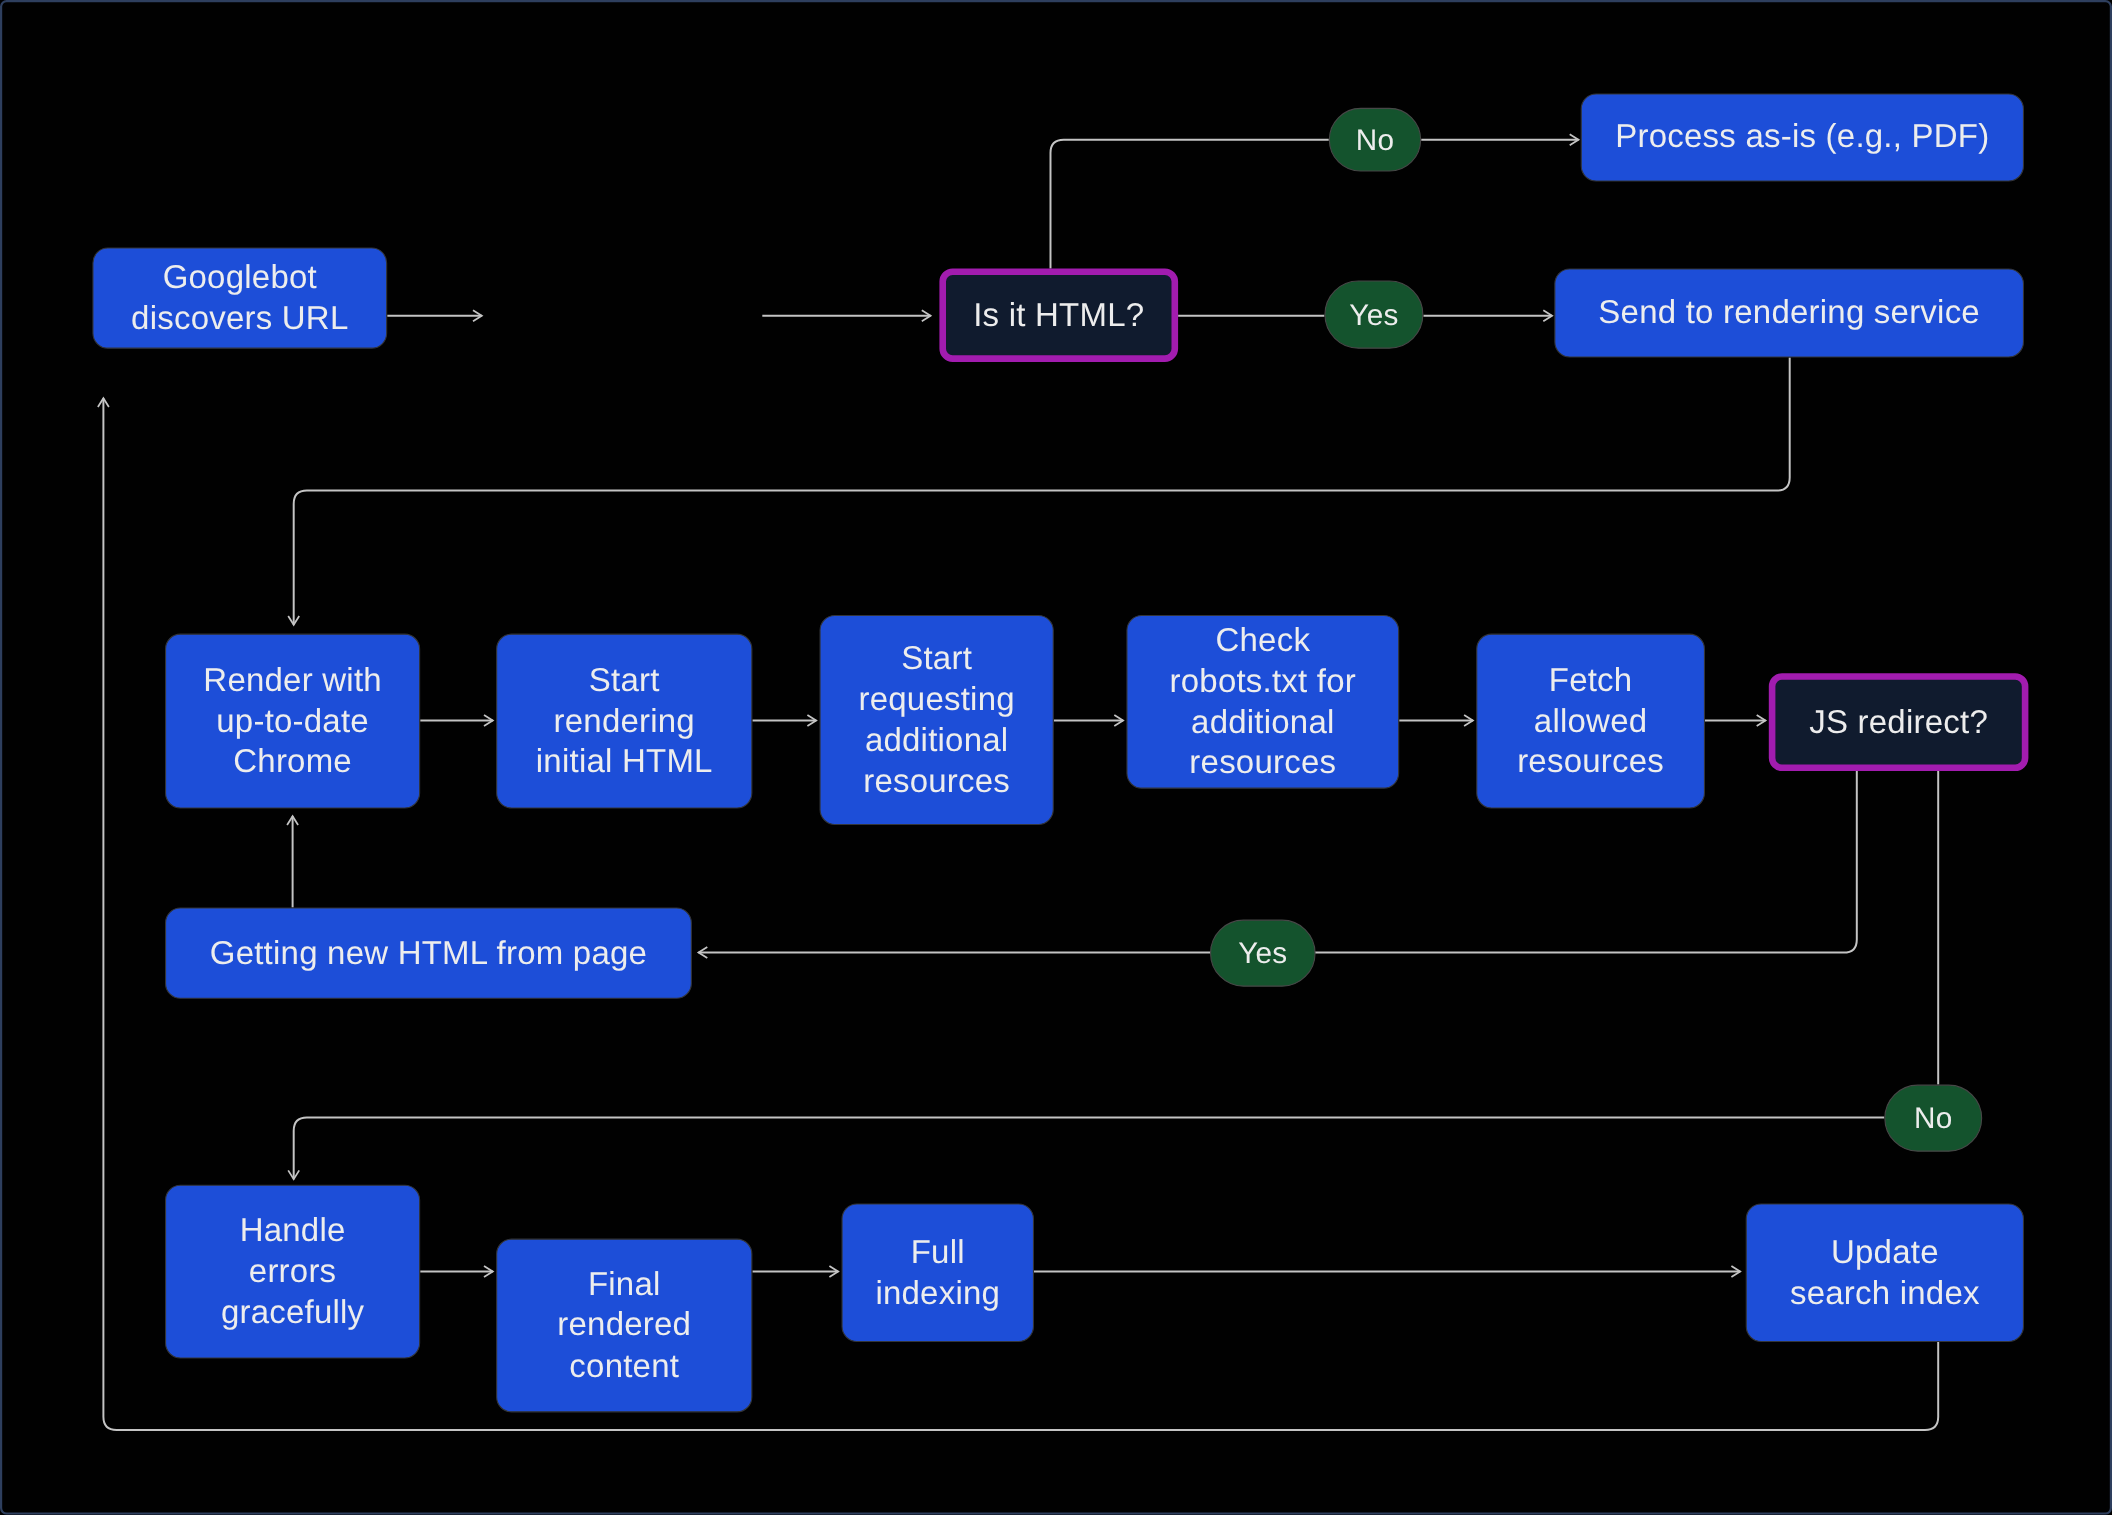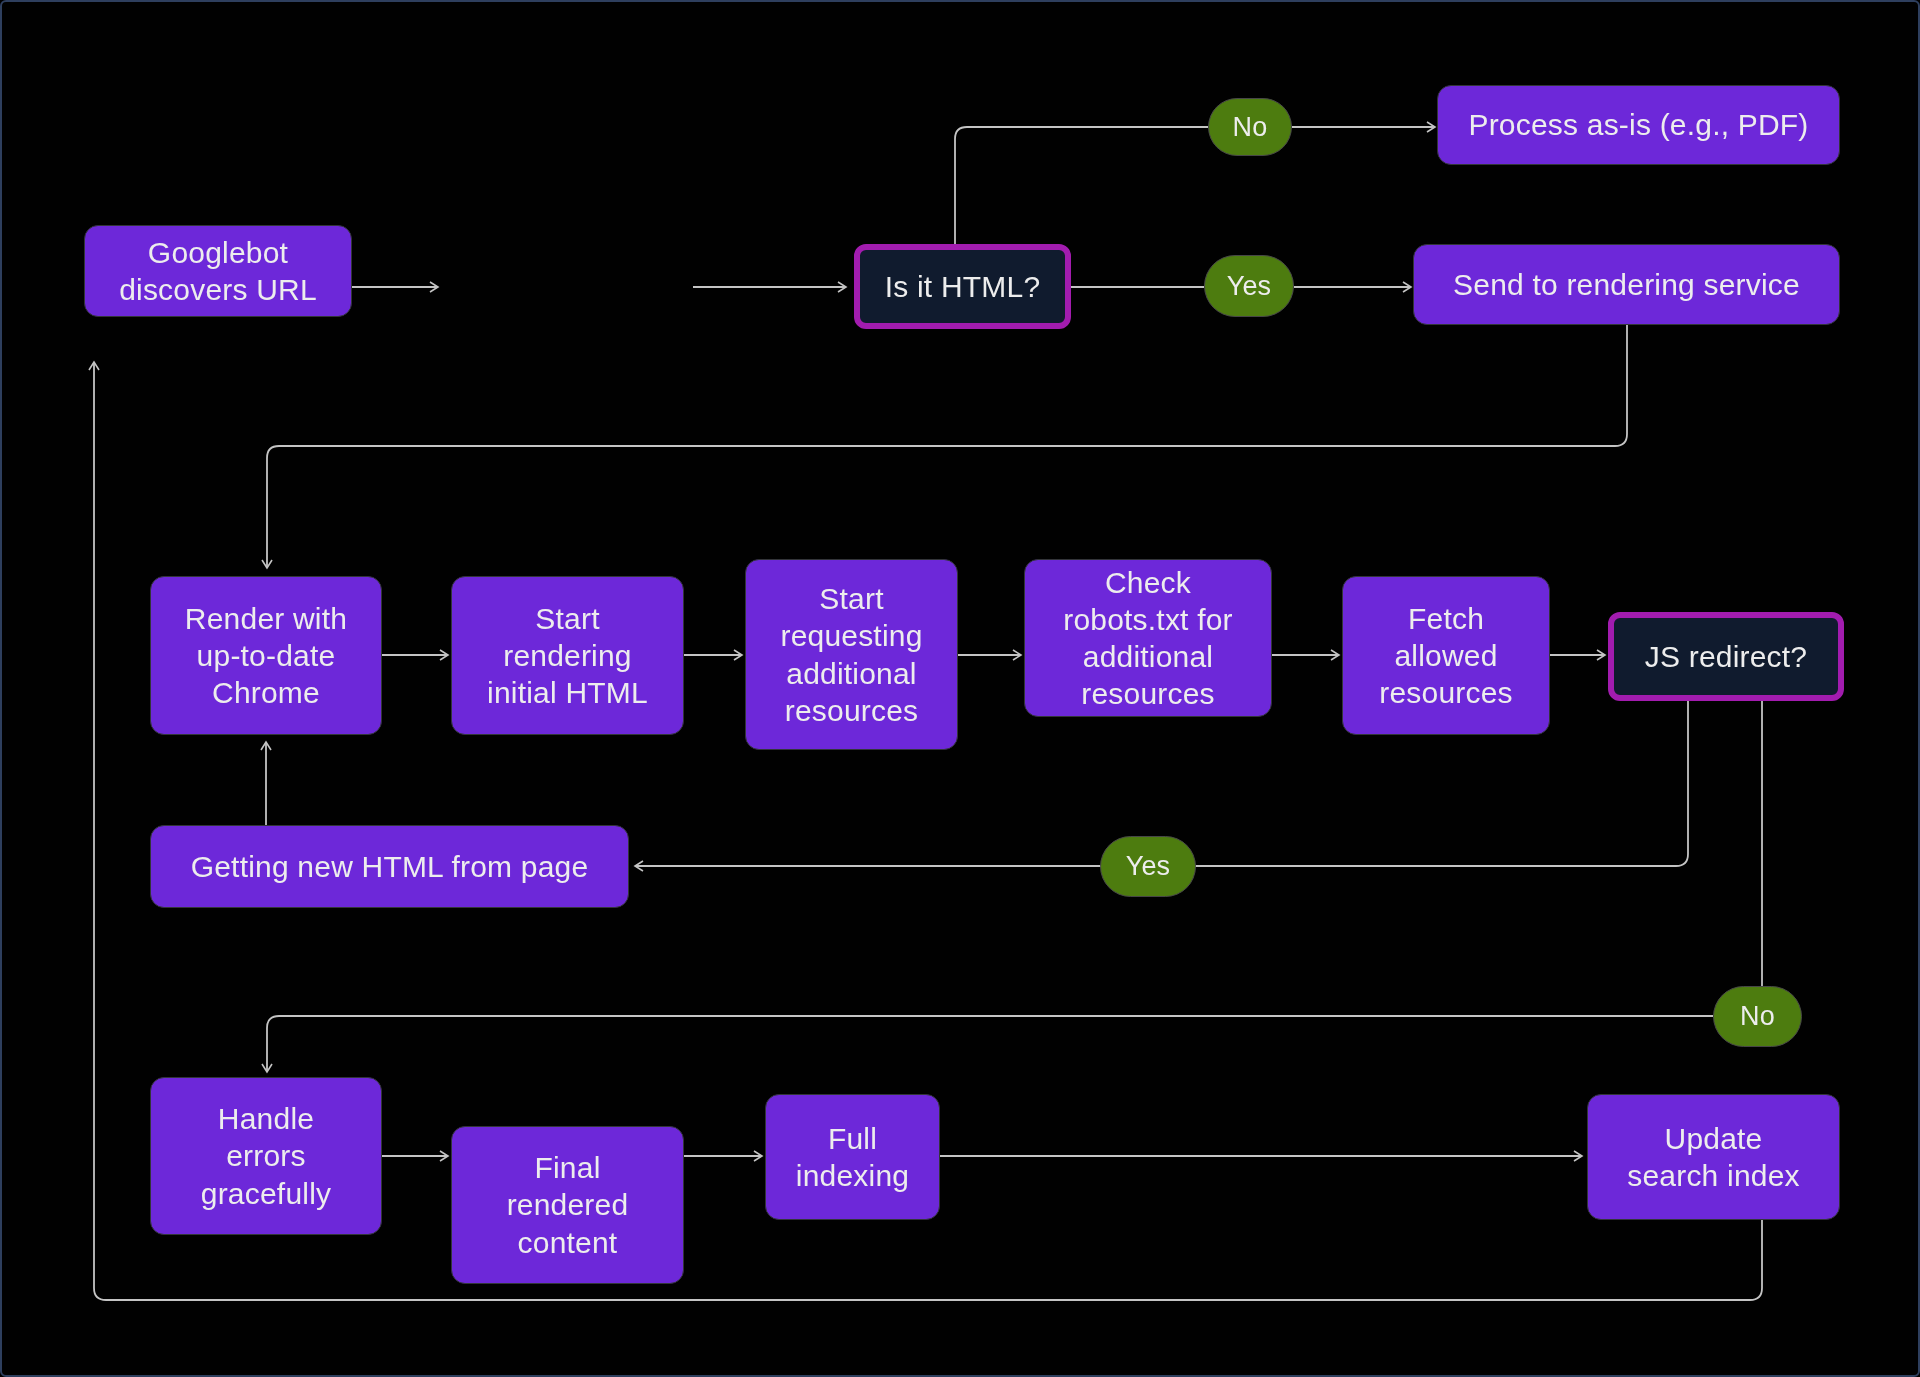--- a/index.html
+++ b/index.html
@@ -12,39 +12,39 @@
     border-radius:6px;
     overflow:hidden;
     font-family:"Liberation Sans", sans-serif;
   }
   .edges{position:absolute;inset:0;width:1920px;height:1377px;}
   .node{
     position:absolute;
     box-sizing:border-box;
     display:flex;align-items:center;justify-content:center;
     text-align:center;
-    background:#6d28d9;
+    background:#1d4ed8;
     border:1.5px solid #333539;
     border-radius:14px;
     color:#ededed;
     font-size:30px;
     line-height:1.24;
     white-space:pre-line;
     letter-spacing:0.2px;
   }
   .node.decision{
     background:#101b2e;
     border:6px solid #a21caf;
     border-radius:12px;
   }
   .pill{
     position:absolute;
     box-sizing:border-box;
     display:flex;align-items:center;justify-content:center;
-    background:#4d7c0f;
+    background:#14532d;
     border:1.5px solid #474747;
     border-radius:999px;
     color:#ededed;
     font-size:27px;
     letter-spacing:0.2px;
   }
 </style>
 </head>
 <body>
 

